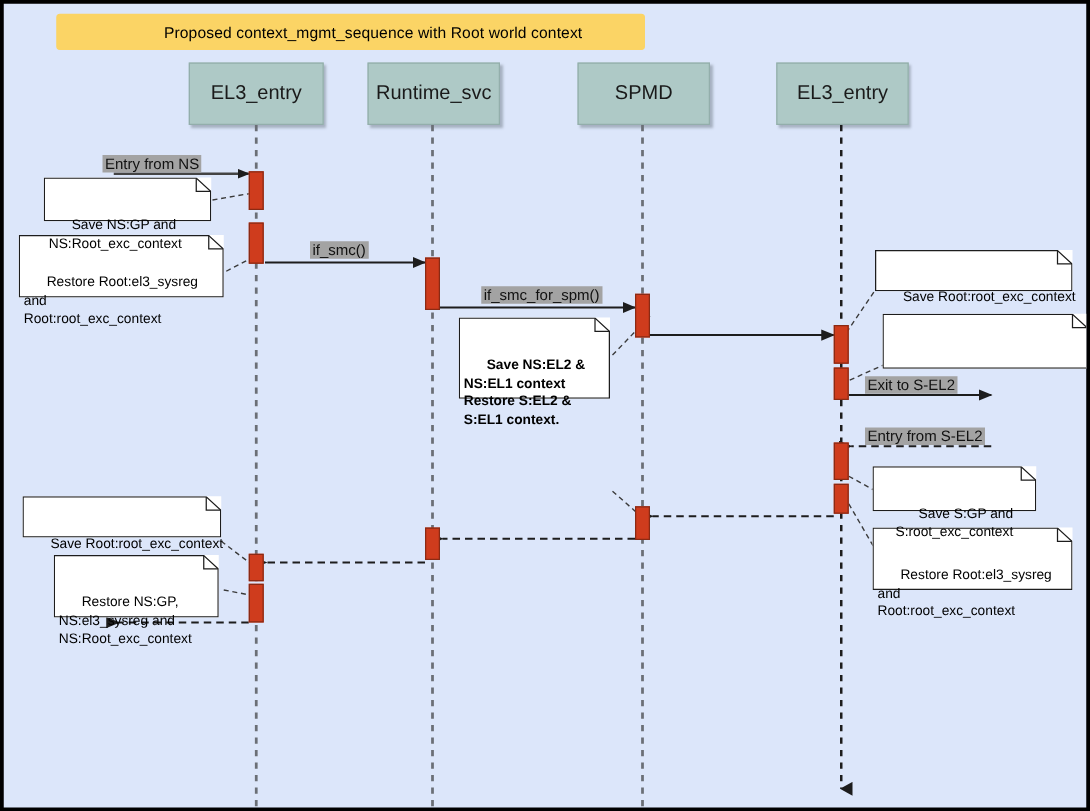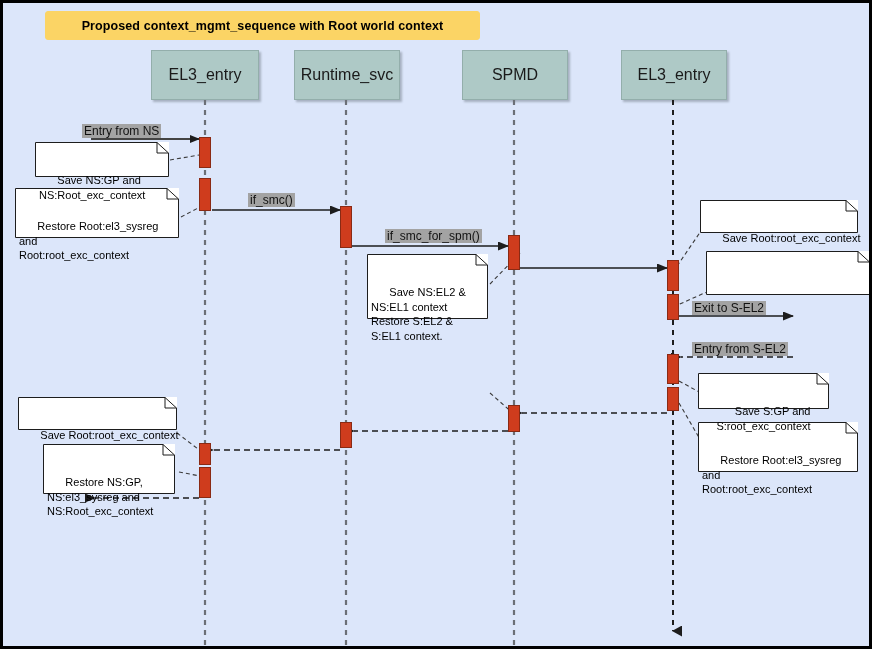--- a/index.html
+++ b/index.html
@@ -16,22 +16,23 @@
   #canvas{position:absolute;inset:0;}
   svg.layer{position:absolute;left:0;top:0;width:872px;height:649px;pointer-events:none;}
 
   
   .title-banner{
     position:absolute;
     background:#fbd465;
     border:1px solid #fbd465;
     border-radius:3px;
     display:flex;align-items:center;justify-content:center;
-    font-size:12.5px;font-weight:bold;color:#000;
+    font-size:12.5px;font-weight:normal;color:#000;
     letter-spacing:.1px;
+    padding-left:36px;
   }
 
   
   .participant{
     position:absolute;
     background:#aec9c6;
     border:1px solid #93aeab;
     box-shadow:2px 2px 2px rgba(80,90,100,.38);
     display:flex;align-items:center;justify-content:center;
     font-size:16px;color:#1a1a1a;
@@ -197,21 +198,21 @@
     <div class="note" style="left:12px;top:185px;width:164px;height:50px;">
       <svg class="note-shape" viewBox="0 0 164 50" preserveAspectRatio="none">
         <path d="M0.5,0.5 H152 L163.5,11 V49.5 H0.5 Z" fill="#fff" stroke="#1d1d1d" stroke-width="1" vector-effect="non-scaling-stroke"></path>
         <path d="M152,0.5 V11 H163.5" fill="none" stroke="#1d1d1d" stroke-width="1" vector-effect="non-scaling-stroke"></path>
       </svg>
       <span class="note-text">Restore Root:el3_sysreg
 and
 Root:root_exc_context</span>
     </div>
 
-    <div class="note" style="left:364px;top:251px;width:121px;height:65px;">
+    <div class="note" style="left:364px;top:251px;width:121px;height:65px;font-weight:bold;">
       <svg class="note-shape" viewBox="0 0 121 65" preserveAspectRatio="none">
         <path d="M0.5,0.5 H109 L120.5,11 V64.5 H0.5 Z" fill="#fff" stroke="#1d1d1d" stroke-width="1" vector-effect="non-scaling-stroke"></path>
         <path d="M109,0.5 V11 H120.5" fill="none" stroke="#1d1d1d" stroke-width="1" vector-effect="non-scaling-stroke"></path>
       </svg>
       <span class="note-text">Save NS:EL2 &amp;
 NS:EL1 context
 Restore S:EL2 &amp;
 S:EL1 context.</span>
     </div>
 

